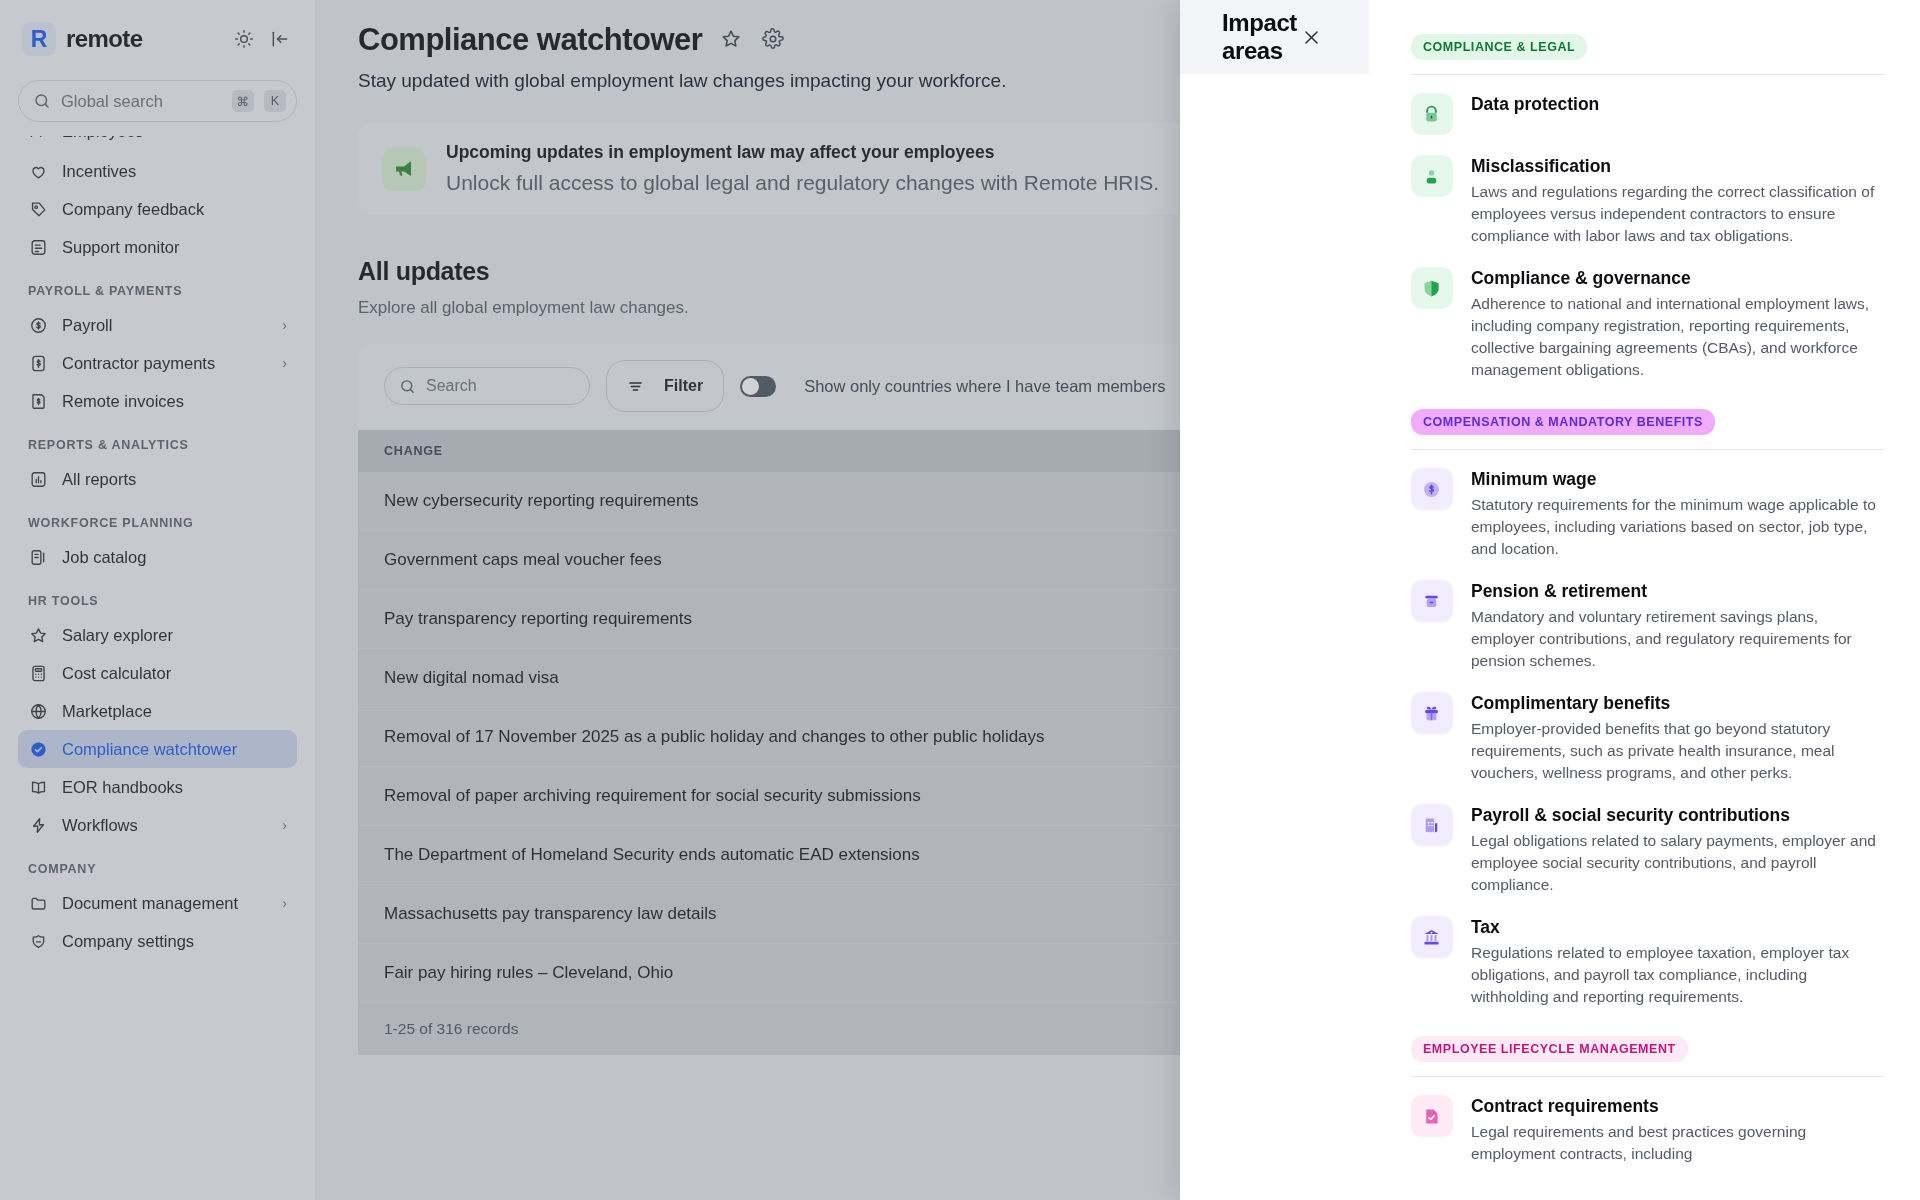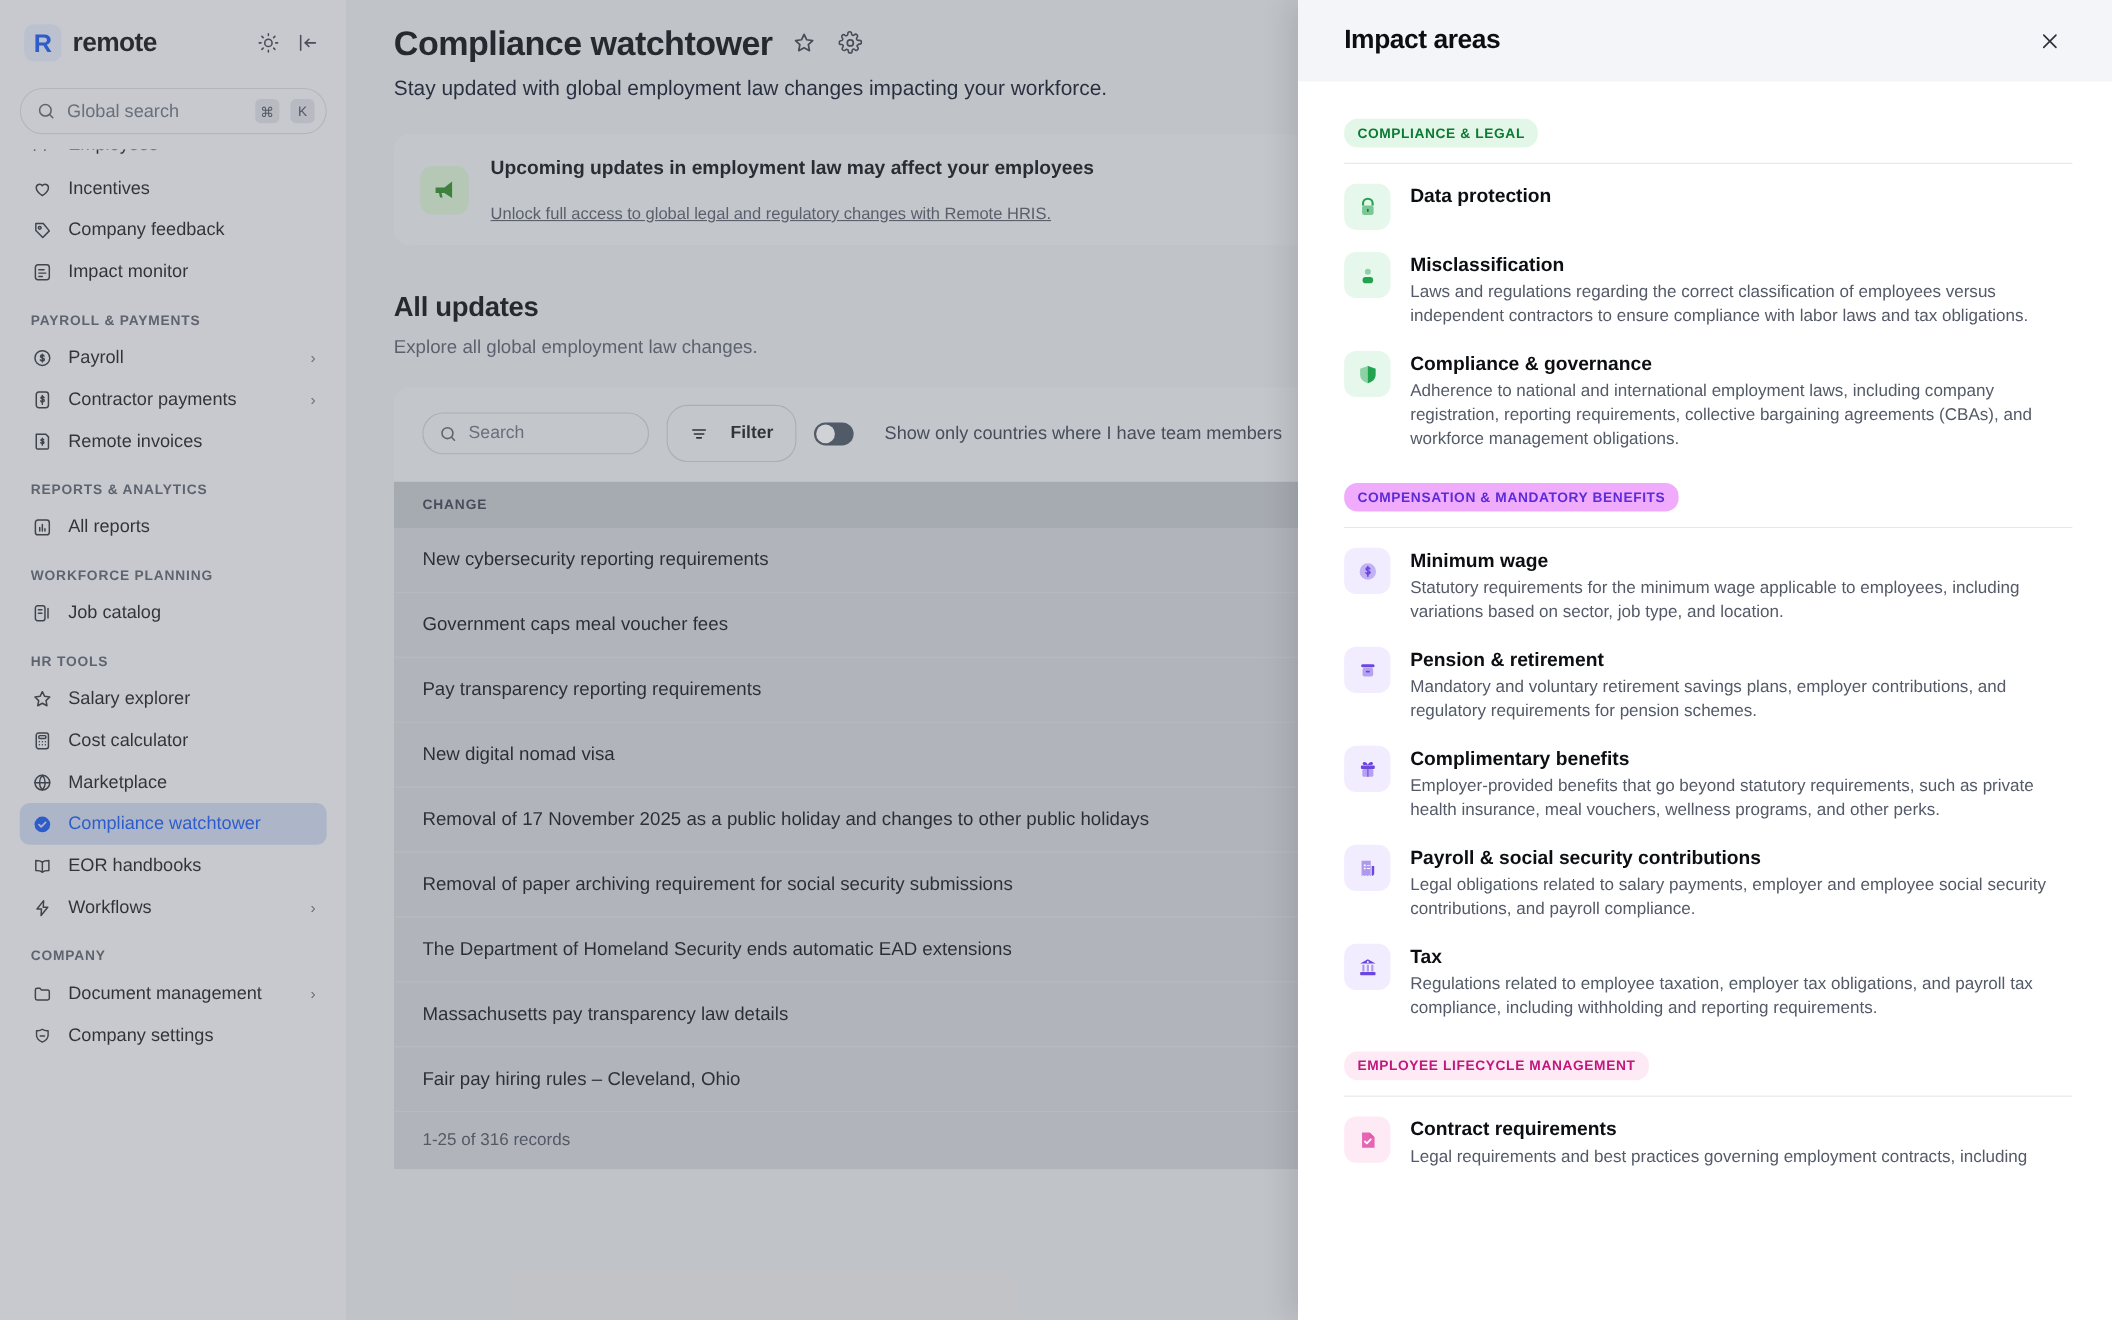--- a/index.html
+++ b/index.html
@@ -136,21 +136,21 @@
     min-height: 86px;
   }
   .banner-ic {
     width: 44px; height: 44px; flex: 0 0 44px;
     border-radius: 11px;
     background: #d9f0d2;
     display: flex; align-items: center; justify-content: center;
     color: #2f8b28;
   }
   .banner-title { font-size: 17.5px; font-weight: 700; color: #101217; }
-  .banner-sub { font-size: 15px; color: #555b68; margin-top: 23px; text-decoration: underline; }
+  .banner-sub { font-size: 21px; color: #555b68; margin-top: 8px; }
 
   .sec-title { margin-top: 42px; font-size: 25px; font-weight: 700; color: #0c0e12; letter-spacing: -0.3px;}
   .sec-sub { margin-top: 12px; font-size: 17px; color: #585e6b; }
 
   .table-card {
     margin-top: 26px;
     border-radius: 14px 14px 0 0;
     overflow: hidden;
     background: #eceef1;
   }
@@ -204,21 +204,21 @@
   }
 
   
   .drawer {
     position: absolute;
     top: 0; right: 0;
     width: 740px; height: 1200px;
     background: #ffffff;
     z-index: 60;
     box-shadow: -6px 0 26px rgba(20,24,32,0.13);
-    display: flex; flex-direction: column;
+    display: flex; flex-direction: row;
   }
   .drawer-head {
     height: 74px; flex: 0 0 74px;
     background: #f3f5f8;
     display: flex; align-items: center;
     padding: 0 42px 0 42px;
   }
   .drawer-title {
     flex: 1; font-size: 24px; font-weight: 700; color: #0c0e12;
     letter-spacing: -0.4px;
@@ -320,21 +320,21 @@
             </span>
             <span class="lbl">Company feedback</span>
           </div>
           <div class="nav-item">
             <span class="ic">
               <svg width="19" height="19" viewBox="0 0 24 24" fill="none" stroke="currentColor" stroke-width="1.7" stroke-linecap="round" stroke-linejoin="round">
                 <rect x="4" y="3.5" width="16" height="17" rx="3"></rect>
                 <path d="M8 9h6M8 13h8M8 17h4"></path>
               </svg>
             </span>
-            <span class="lbl">Impact monitor</span>
+            <span class="lbl">Support monitor</span>
           </div>
         </div>
       <div id="nav-groups">
           <div class="nav-group">PAYROLL &amp; PAYMENTS</div>
           <div class="nav-item">
             <span class="ic">
               <svg width="19" height="19" viewBox="0 0 24 24" fill="none" stroke="currentColor" stroke-width="1.7" stroke-linecap="round" stroke-linejoin="round">
                 <circle cx="12" cy="12" r="8.5"></circle>
                 <path d="M12 7.5v9M14 9.7c-.5-.8-1.3-1.1-2.2-1.1-1.1 0-1.9.6-1.9 1.5s.7 1.3 2 1.6c1.4.3 2.3.8 2.3 1.9s-1 1.7-2.2 1.7c-1 0-1.9-.4-2.3-1.2"></path>
               </svg>

